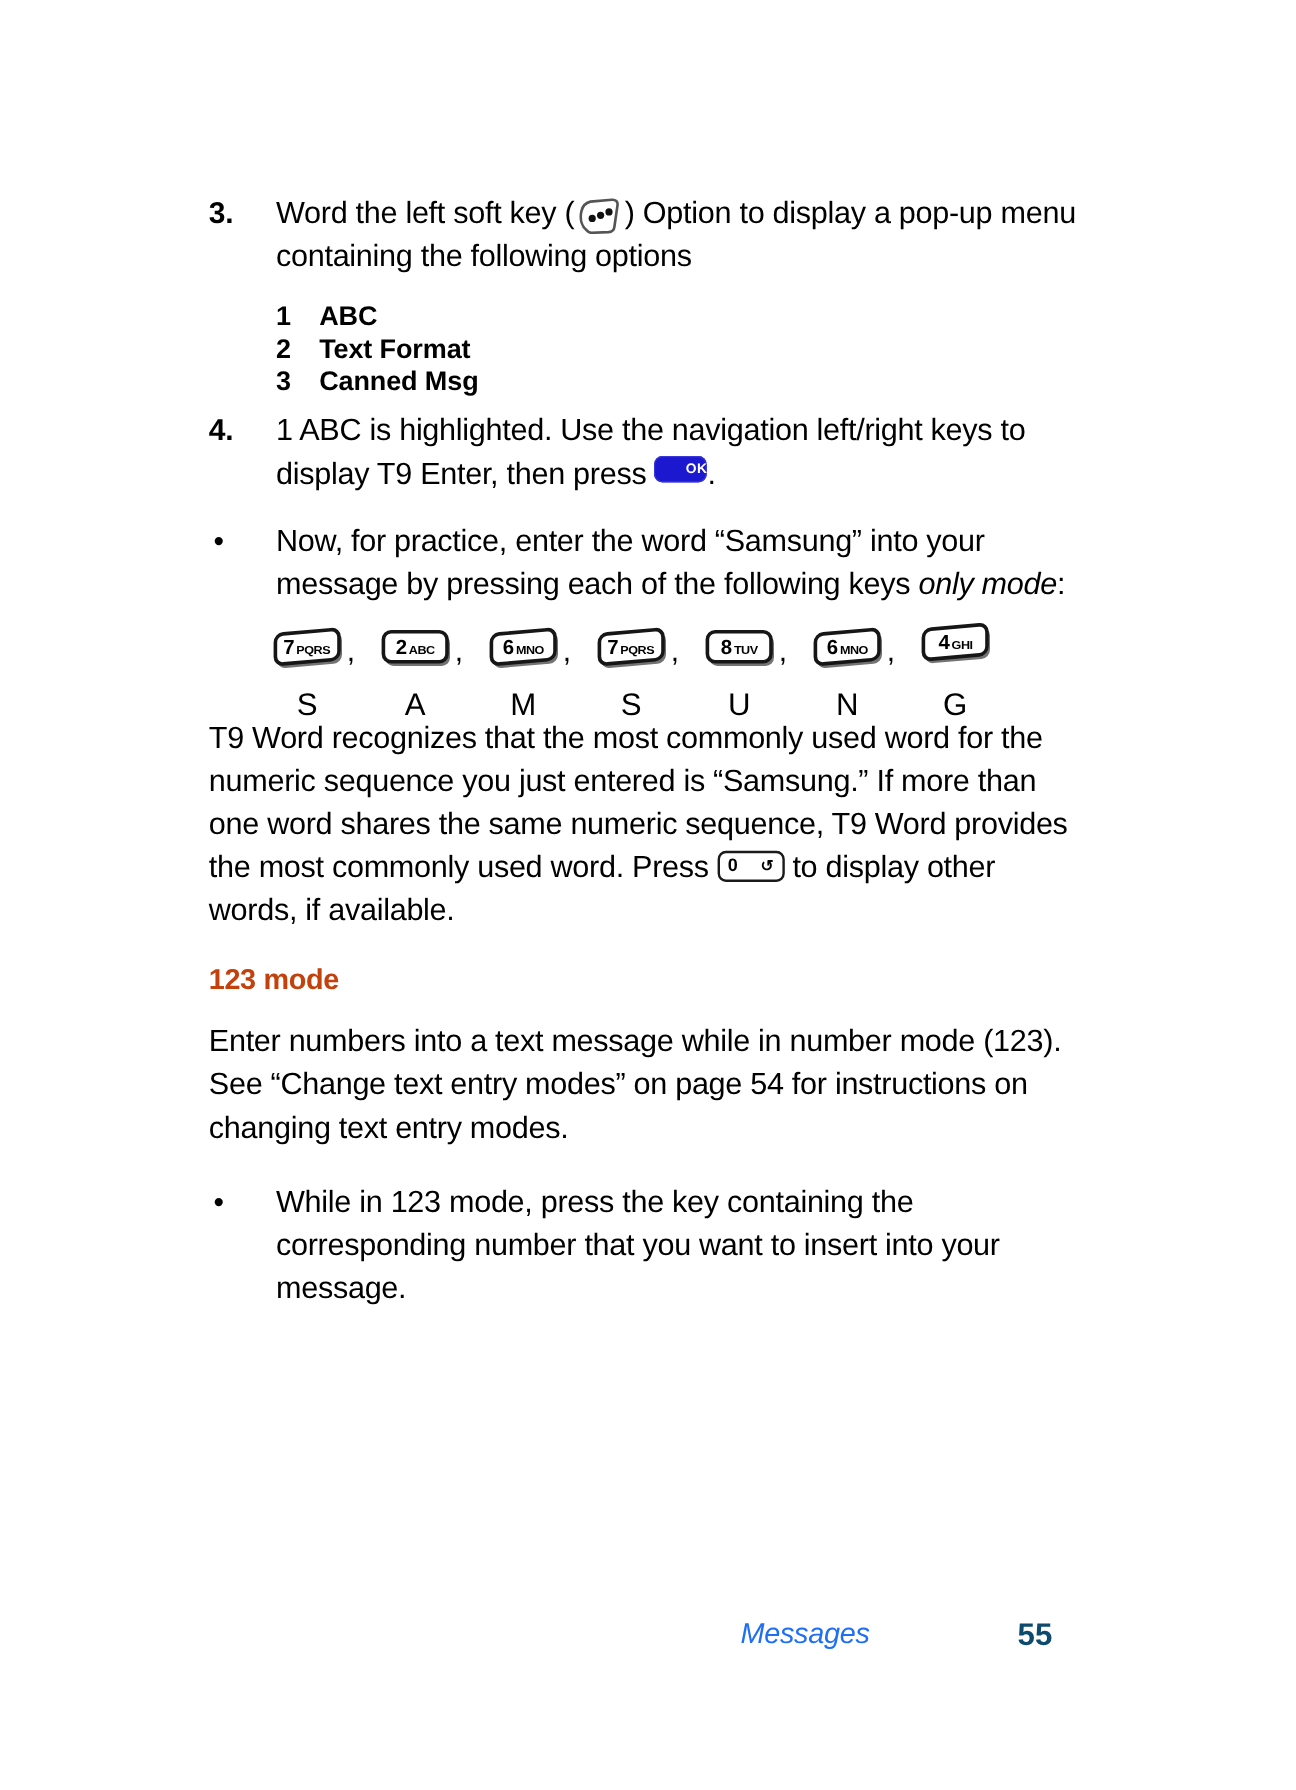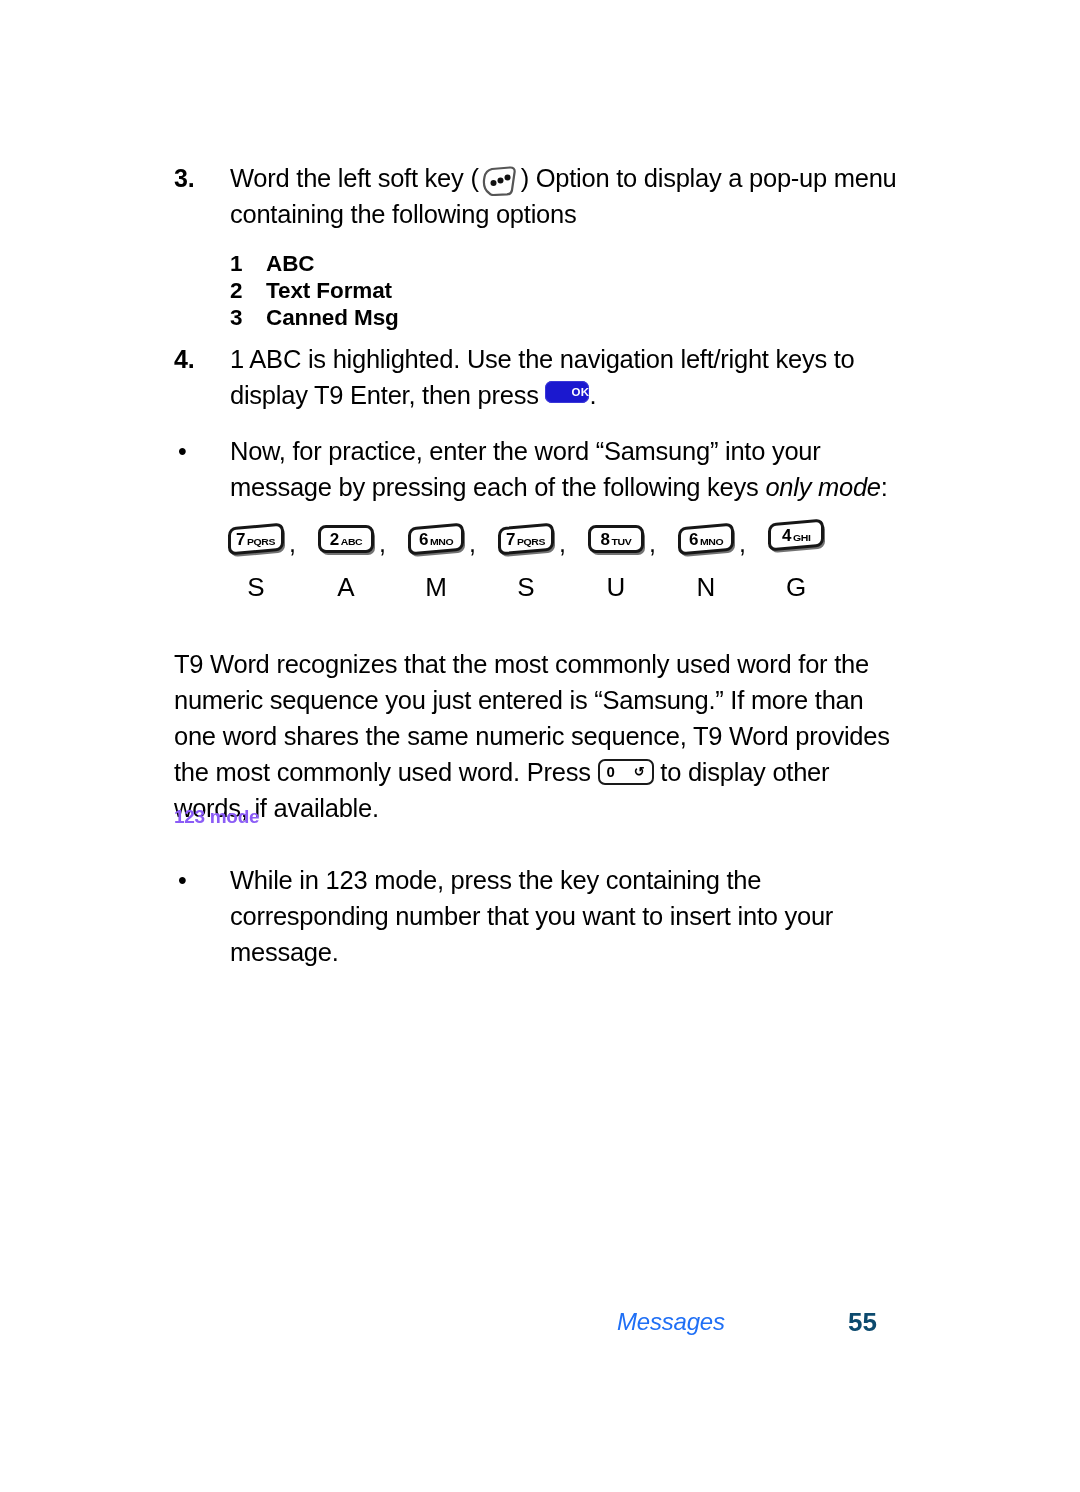--- a/index.html
+++ b/index.html
@@ -221,32 +221,32 @@
   }
 
   
   .para {
     font-size: 25.5px;
     line-height: 36px;
     letter-spacing: -0.25px;
   }
 
   .section-heading {
-    color: #8b5cf6;
-    font-size: 19px;
+    color: #c2410c;
+    font-size: 24px;
     font-weight: bold;
     letter-spacing: -0.3px;
     line-height: 38px;
   }
 
   
   .footer {
     position: absolute;
     left: 0;
-    top: 1305px;
+    top: 1345px;
     width: 960px;
     height: 50px;
   }
   .footer-label {
     position: absolute;
     left: 617px;
     top: 0;
     font-size: 24px;
     font-style: italic;
     color: #1f6ff5;
@@ -383,27 +383,28 @@
   <div class="letters-row">
     <span class="letter" style="left:8px;">S</span>
     <span class="letter" style="left:98px;">A</span>
     <span class="letter" style="left:188px;">M</span>
     <span class="letter" style="left:278px;">S</span>
     <span class="letter" style="left:368px;">U</span>
     <span class="letter" style="left:458px;">N</span>
     <span class="letter" style="left:548px;">G</span>
   </div>
 
-  <div class="content" style="top:646px; left:174px; width:722px;">
+  <div class="content" style="top:597px; left:174px; width:722px;">
     <div class="para"><span>T9 Word recognizes that the most commonly used word for the numeric sequence you just entered is “Samsung.” If more than one word shares the same numeric sequence, T9 Word provides the most commonly used word. Press </span><span class="zerokey"><span class="zk-num">0</span><span class="zk-sym">↺</span></span><span> to display other words, if available.</span></div>
   </div>
 
   <div class="content" style="top:798px; left:174px; width:722px;">
     <div class="section-heading">123 mode</div>
 
+    <div class="para" style="margin-top:14px;"><span>Enter numbers into a text message while in number mode (</span><b>123</b><span>). See “Change text entry modes” on page 54 for instructions on changing text entry modes.</span></div>
 
     <div class="step" style="margin-top:26px;">
       <div class="bullet-dot">•</div>
       <div class="step-body"><span>While in </span><b>123</b><span> mode, press the key containing the corresponding number that you want to insert into your message.</span></div>
     </div>
   </div>
 
   <div class="footer">
     <span class="footer-label">Messages</span>
     <span class="footer-page">55</span>

